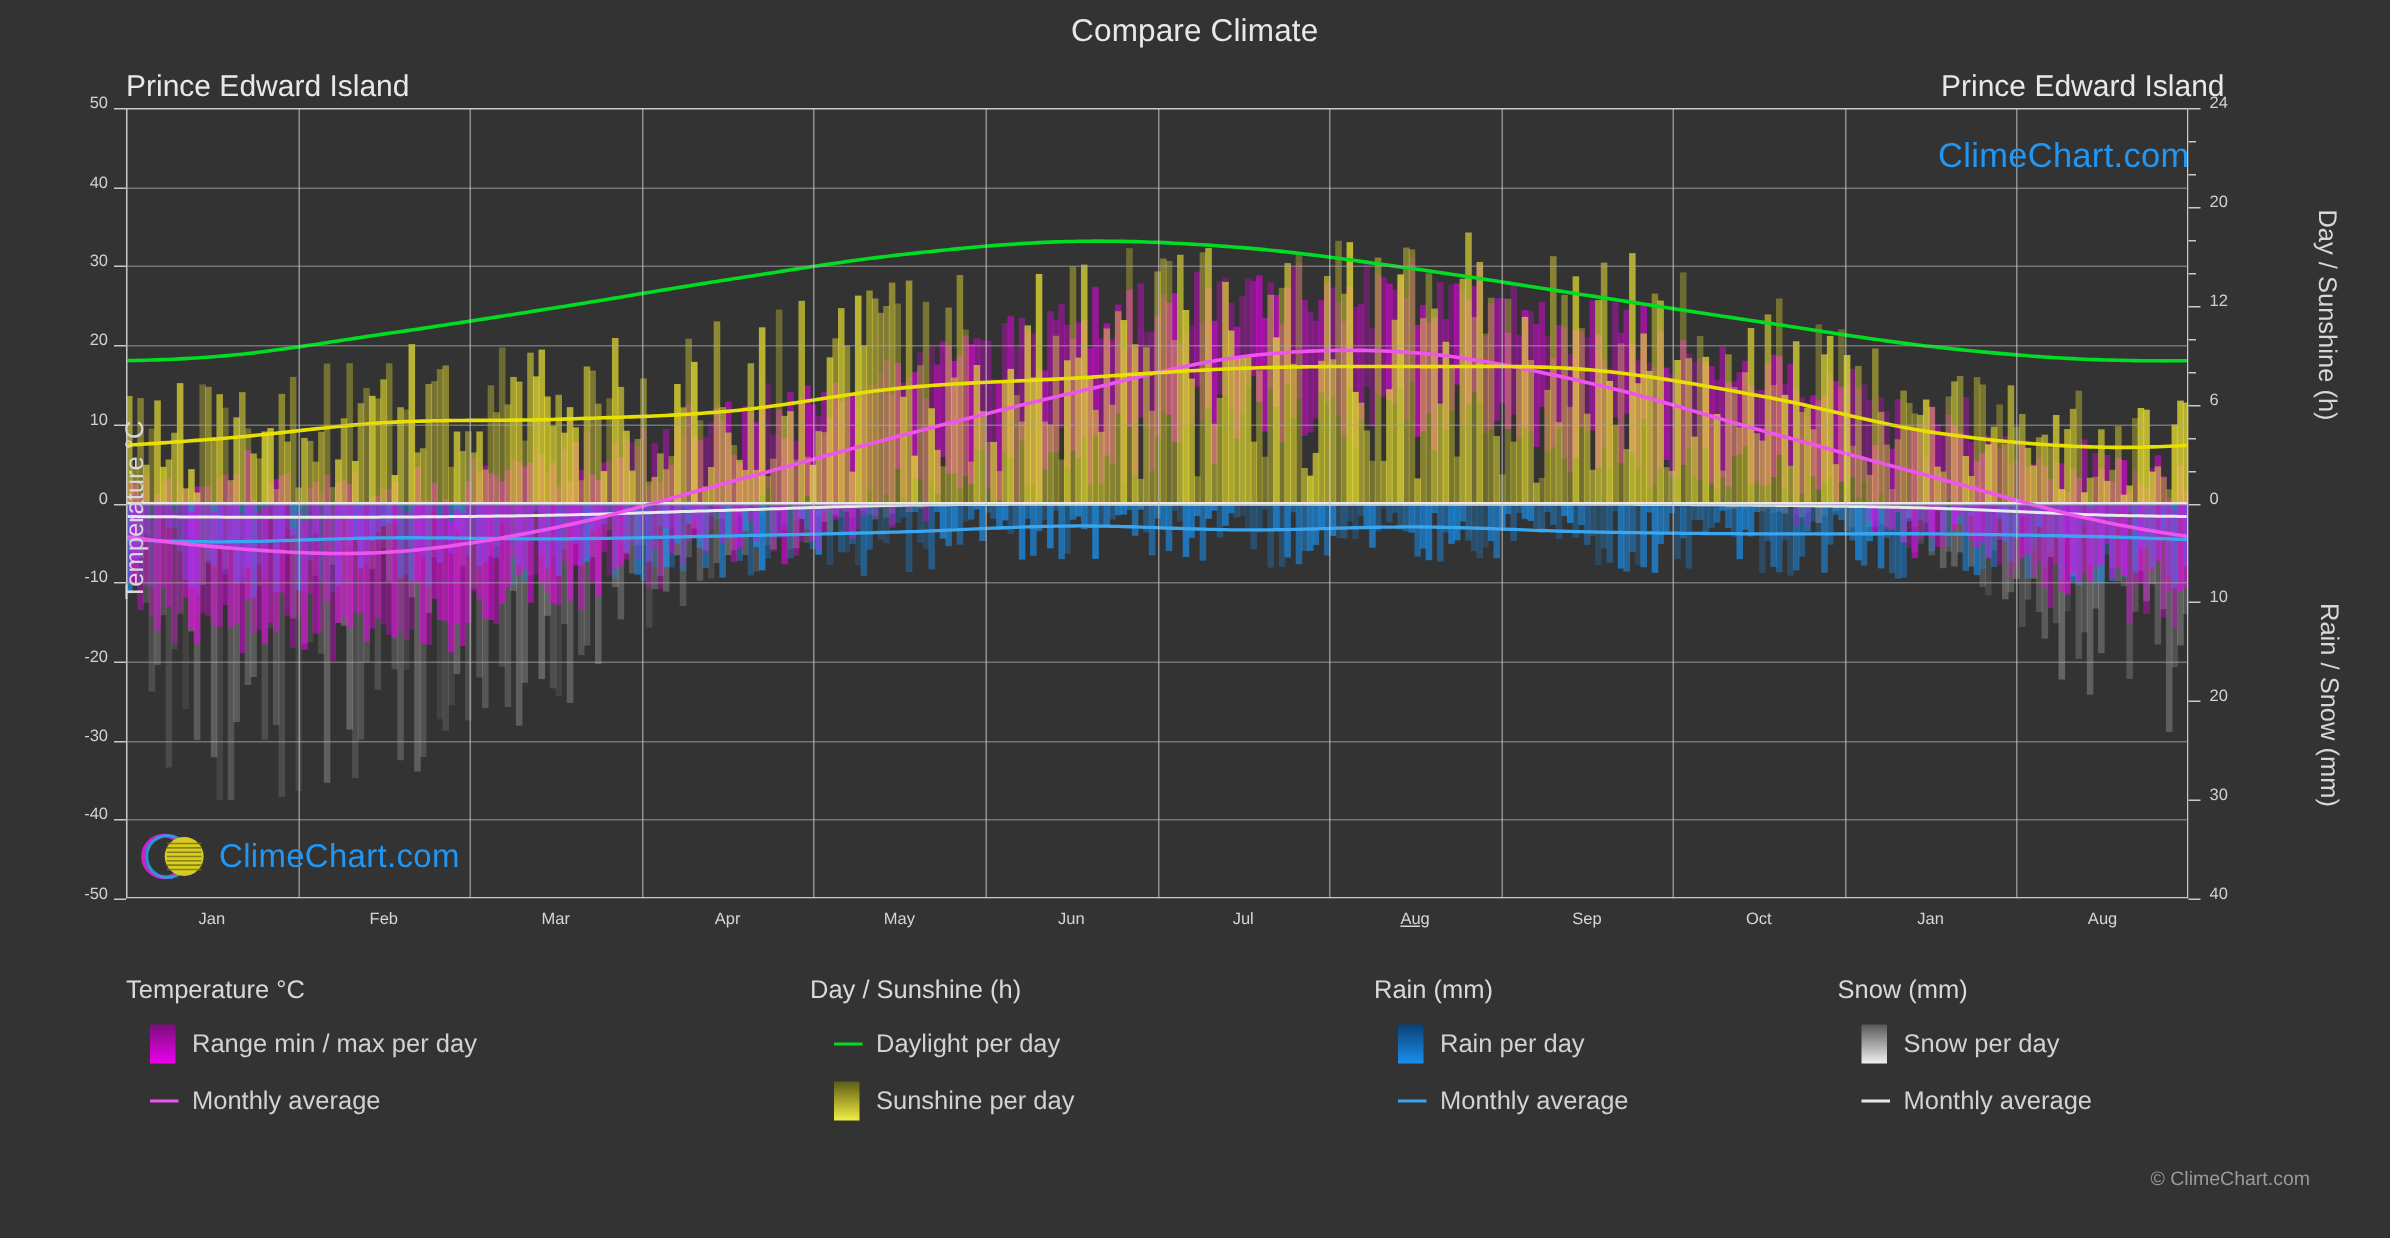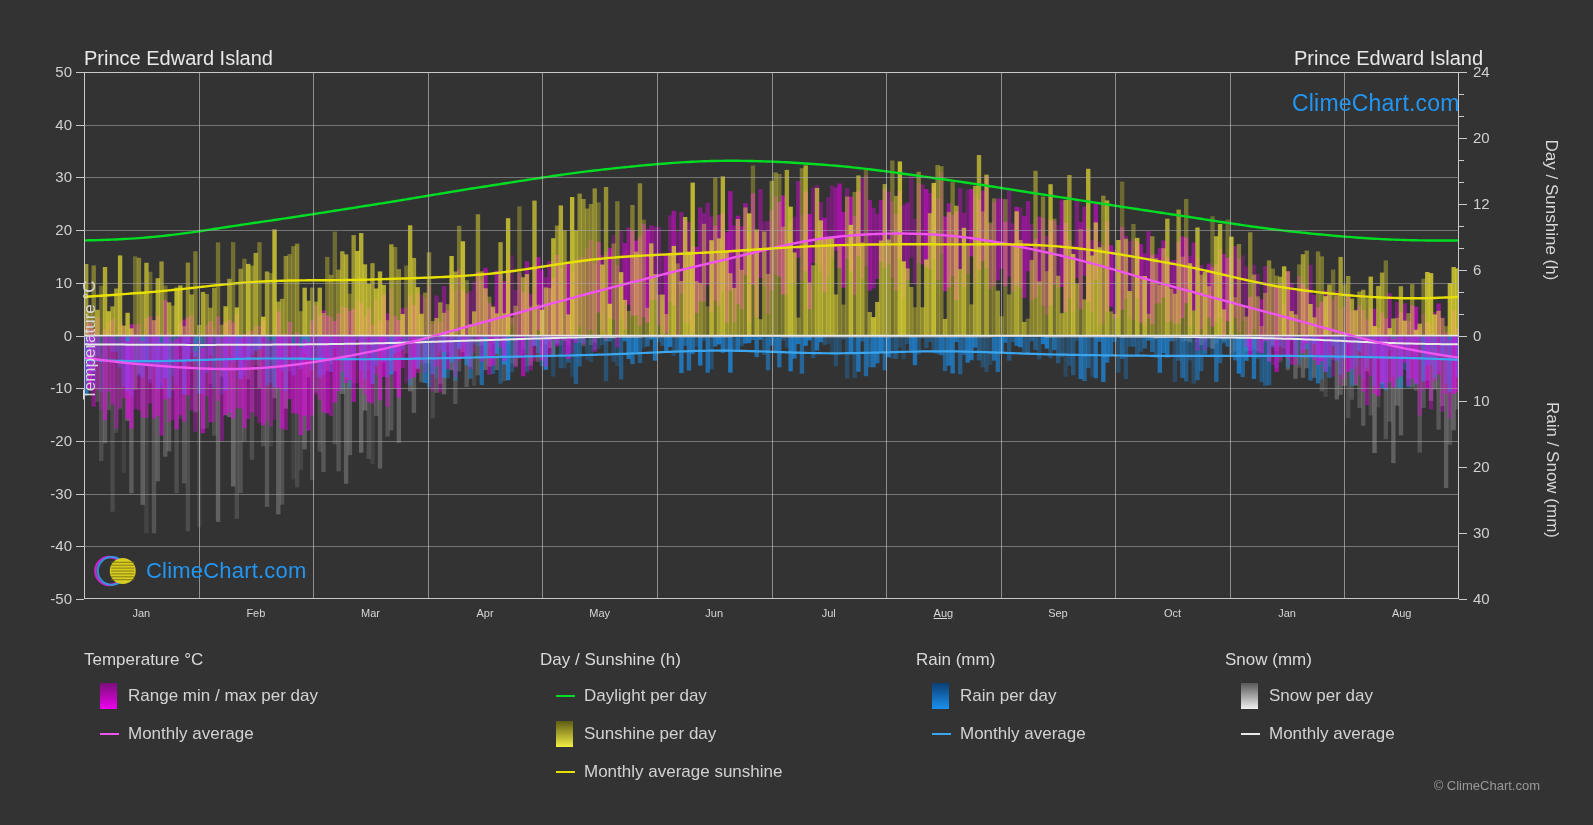--- a/index.html
+++ b/index.html
@@ -73,21 +73,21 @@
     background: rgba(170,170,170,.55);
   }
   .gridline-v {
     position: absolute;
     top: 0; height: 100%;
     width: 1px;
     background: rgba(200,200,200,.62);
   }
   .tick-label {
     position: absolute;
-    font-size: 15px;
+    font-size: 11px;
     color: #d0d0d0;
     white-space: nowrap;
   }
   .tick-mark {
     position: absolute;
     height: 1px;
     background: #c9c9c9;
   }
   .axis-title {
     position: absolute;
@@ -169,20 +169,21 @@
     margin-left: 4px;
     font-family: "Liberation Sans", sans-serif;
   }
   .logo-big .logo-text { font-size: 23px; }
 </style>
 </head>
 <body>
 
 <div id="root">
 
+  <div class="chart-title">Compare Climate</div>
   <div class="loc-left">Prince Edward Island</div>
   <div class="loc-right">Prince Edward Island</div>
 
   <div id="plot">
     <svg id="plot-svg" width="1375" height="527">
         <g>
           <rect x="0.00" y="263.50" width="4.37" height="22.71" fill="#cfcfcf" opacity="0.19"></rect>
           <rect x="3.77" y="263.50" width="4.37" height="48.51" fill="#cfcfcf" opacity="0.25"></rect>
           <rect x="7.53" y="263.50" width="4.37" height="36.61" fill="#cfcfcf" opacity="0.32"></rect>
           <rect x="11.30" y="263.50" width="4.37" height="66.38" fill="#cfcfcf" opacity="0.17"></rect>
@@ -1663,26 +1664,20 @@
         <div class="legend-row">
           <div style="width: 17px; display: flex; justify-content: flex-start; margin-right: 11px;">
             <div class="legend-line" style="background: rgb(0, 221, 34); margin-left: 0px; margin-right: 0px;"></div>
           </div>
           <div class="legend-lbl">Daylight per day</div>
         </div>
         <div class="legend-row">
           <div class="legend-sw" style="background: linear-gradient(rgb(94, 92, 20), rgb(242, 238, 68));"></div>
           <div class="legend-lbl">Sunshine per day</div>
         </div>
-        <div class="legend-row">
-          <div style="width: 17px; display: flex; justify-content: flex-start; margin-right: 11px;">
-            <div class="legend-line" style="background: rgb(232, 224, 0); margin-left: 0px; margin-right: 0px;"></div>
-          </div>
-          <div class="legend-lbl">Monthly average sunshine</div>
-        </div>
       </div>
       <div class="legend-col" style="left: 832px;">
         <div class="legend-head">Rain (mm)</div>
         <div class="legend-row">
           <div class="legend-sw" style="background: linear-gradient(rgb(11, 63, 117), rgb(26, 144, 238));"></div>
           <div class="legend-lbl">Rain per day</div>
         </div>
         <div class="legend-row">
           <div style="width: 17px; display: flex; justify-content: flex-start; margin-right: 11px;">
             <div class="legend-line" style="background: rgb(58, 166, 240); margin-left: 0px; margin-right: 0px;"></div>

